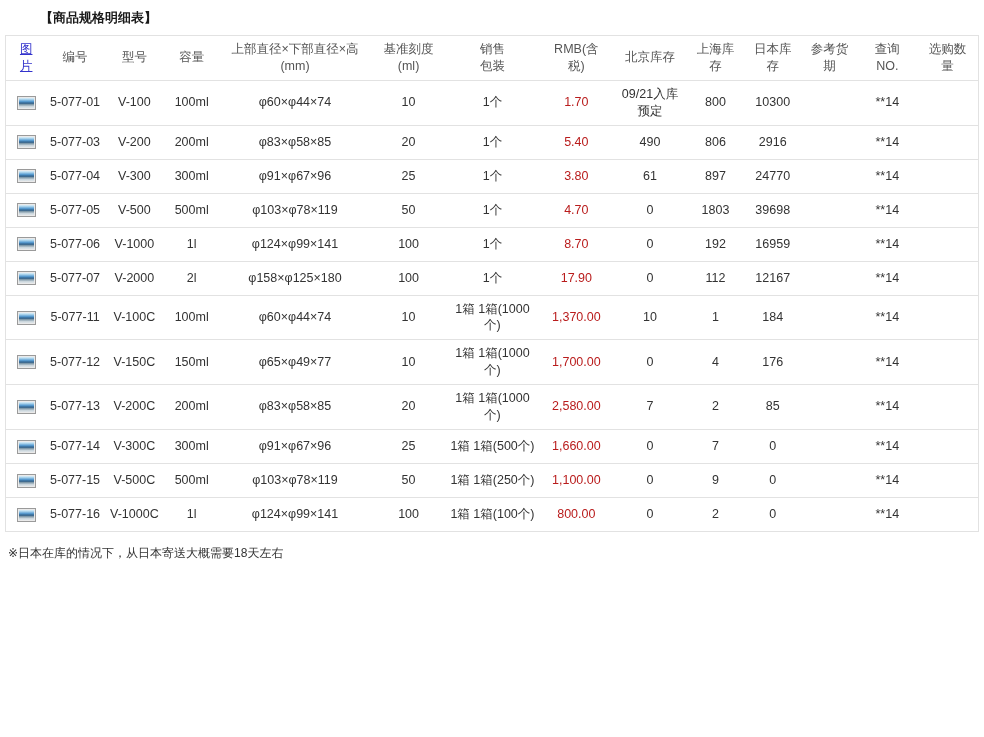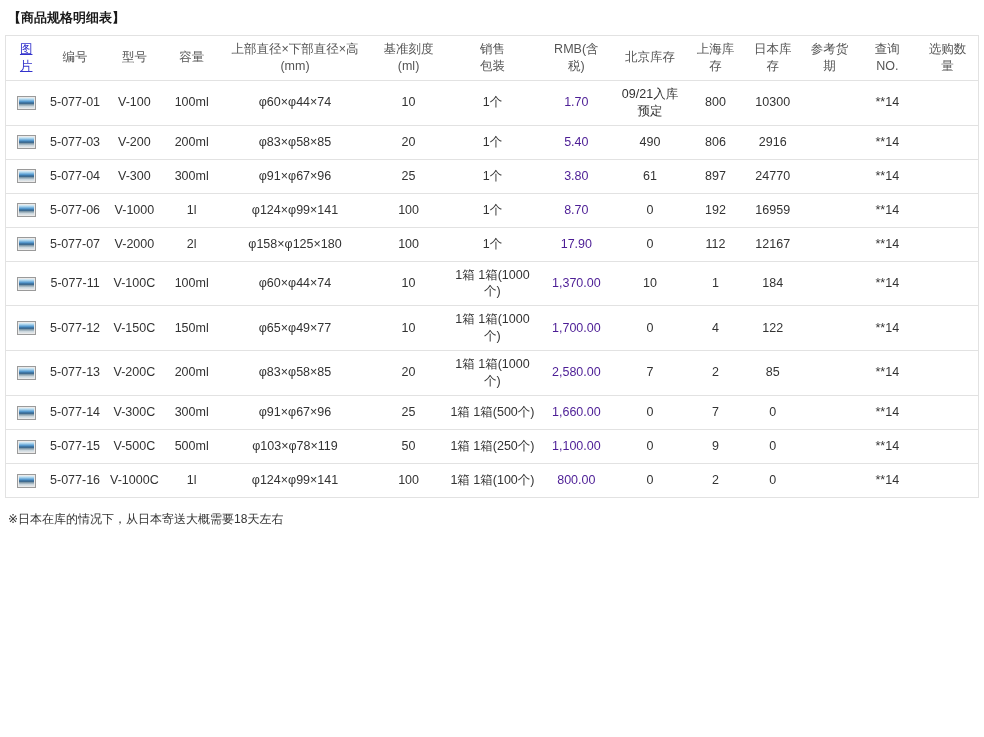--- a/index.html
+++ b/index.html
@@ -7,20 +7,21 @@
   body {
     font-family: "Liberation Sans", "DejaVu Sans", sans-serif;
     color: #333;
     width: 984px;
   }
   .page-title {
     font-size: 13px;
     font-weight: bold;
     color: #1a1a1a;
     padding: 9px 8px 8px 8px;
+    margin-left: 32px;
   }
   table.spec-table {
     table-layout: fixed;
     width: 974px;
     margin: 0 5px;
     border-collapse: collapse;
     border: 1px solid #e2e2e2;
   }
   .spec-table th, .spec-table td {
     border-top: 1px solid #e2e2e2;
@@ -32,21 +33,21 @@
     padding: 5px 3px;
     overflow: hidden;
   }
   .spec-table thead th {
     font-weight: normal;
     color: #555;
     white-space: pre-line;
     height: 37px;
   }
   .spec-table tbody td { height: 34px; color: #333; }
-  .spec-table td.price { color: #4c1d95; }
+  .spec-table td.price { color: #b91c1c; }
   a.img-link {
     color: #3333cc;
     text-decoration: underline;
     white-space: pre-line;
     cursor: pointer;
   }
   
   .thumb {
     display: inline-block;
     width: 19px;
@@ -174,20 +175,36 @@
         <td class="price">3.80</td>
         <td>61</td>
         <td>897</td>
         <td>24770</td>
         <td></td>
         <td>**14</td>
         <td></td>
       </tr>
       <tr>
         <td><span class="thumb"></span></td>
+        <td>5-077-05</td>
+        <td>V-500</td>
+        <td>500ml</td>
+        <td>φ103×φ78×119</td>
+        <td>50</td>
+        <td>1个</td>
+        <td class="price">4.70</td>
+        <td>0</td>
+        <td>1803</td>
+        <td>39698</td>
+        <td></td>
+        <td>**14</td>
+        <td></td>
+      </tr>
+      <tr>
+        <td><span class="thumb"></span></td>
         <td>5-077-06</td>
         <td>V-1000</td>
         <td>1l</td>
         <td>φ124×φ99×141</td>
         <td>100</td>
         <td>1个</td>
         <td class="price">8.70</td>
         <td>0</td>
         <td>192</td>
         <td>16959</td>
@@ -231,21 +248,21 @@
         <td><span class="thumb"></span></td>
         <td>5-077-12</td>
         <td>V-150C</td>
         <td>150ml</td>
         <td>φ65×φ49×77</td>
         <td>10</td>
         <td>1箱 1箱(1000个)</td>
         <td class="price">1,700.00</td>
         <td>0</td>
         <td>4</td>
-        <td>122</td>
+        <td>176</td>
         <td></td>
         <td>**14</td>
         <td></td>
       </tr>
       <tr>
         <td><span class="thumb"></span></td>
         <td>5-077-13</td>
         <td>V-200C</td>
         <td>200ml</td>
         <td>φ83×φ58×85</td>

